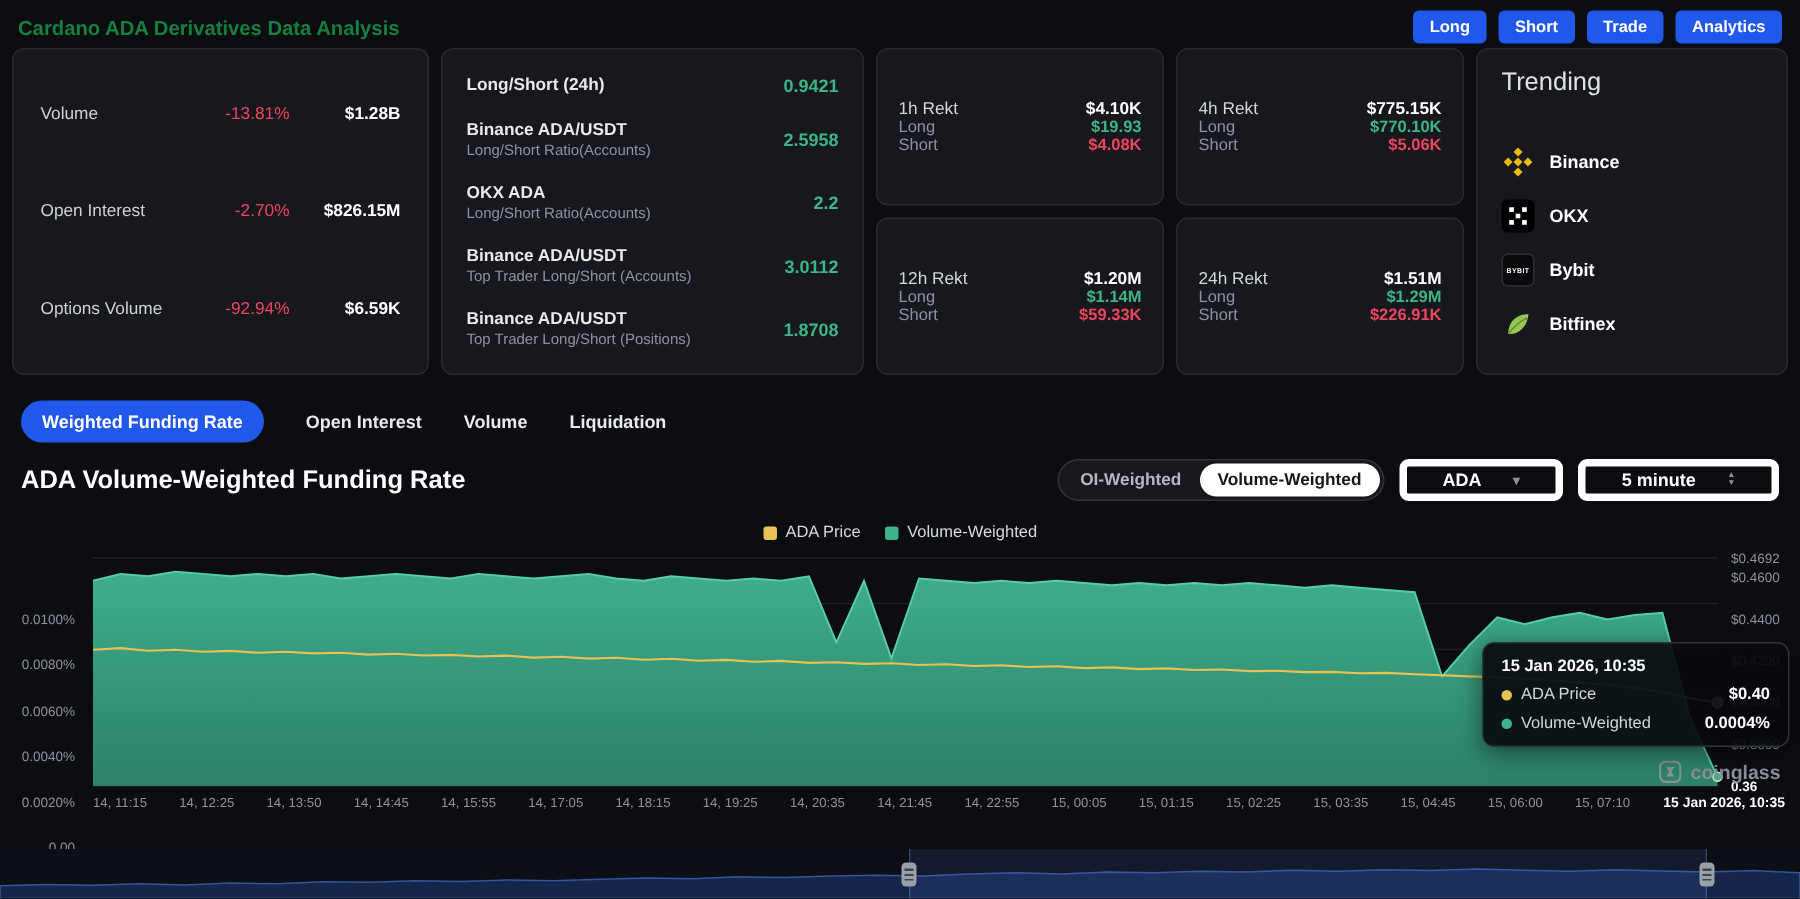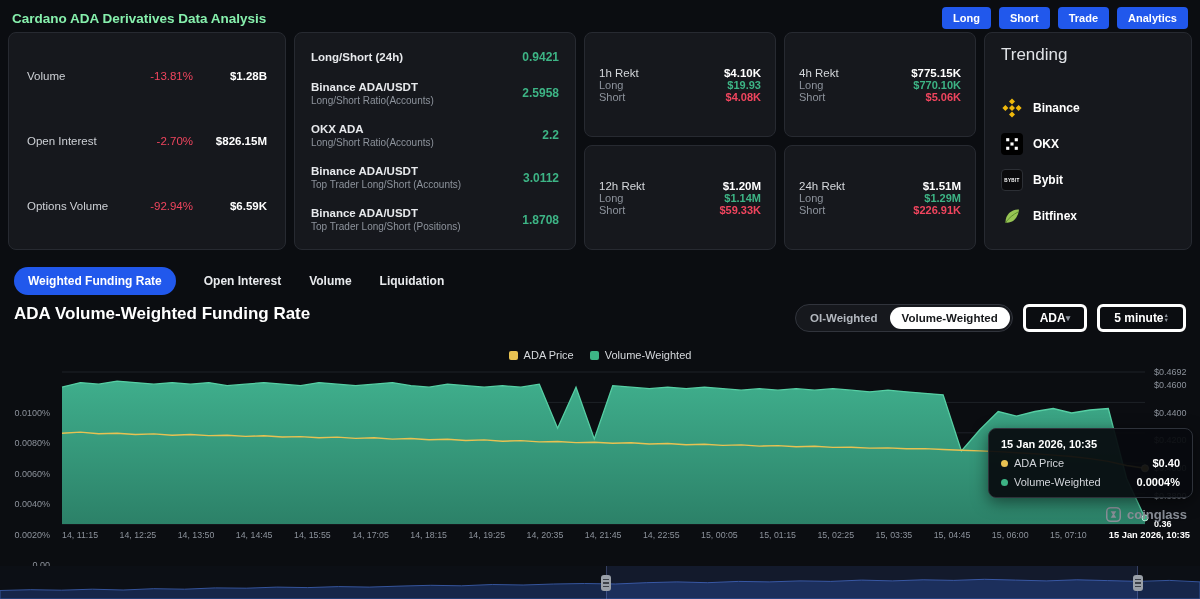--- a/index.html
+++ b/index.html
@@ -5,21 +5,21 @@
   :root{
     --bg:#0b0d11; --panel:#16181d; --border:#272a31; --text:#e9ebee; --muted:#8d939c;
     --red:#f0455e; --green:#3db485; --blue:#2158ec; --yellow:#e8c252;
   }
   *{box-sizing:border-box}
   body{margin:0;background:var(--bg);font-family:"Liberation Sans",sans-serif;}
   .page{width:1200px;height:599px;position:relative;overflow:hidden;background:var(--bg);color:var(--text);}
 
   
   .topbar{height:30px;display:flex;align-items:center;justify-content:space-between;padding:6px 12px 0;}
-  .title{font-size:13.5px;font-weight:700;color:#86efac;}
+  .title{font-size:13.5px;font-weight:700;color:#15803d;}
   .topbar-actions{display:flex;gap:8px;}
   .top-btn{background:var(--blue);color:#fff;border:none;border-radius:4px;font-size:11px;font-weight:700;
     padding:4px 11px;height:22px;cursor:pointer;font-family:inherit;}
 
   
   .panels{margin:2px 8px 0;display:flex;gap:8px;height:218px;}
   .panel{background:var(--panel);border:1px solid var(--border);border-radius:8px;}
   .stats{width:278px;padding:10px 18px;display:flex;flex-direction:column;justify-content:space-around;}
   .stat-row{display:flex;align-items:center;font-size:11.5px;}
   .stat-label{flex:1;color:#ced1d6;}
@@ -51,29 +51,29 @@
   .t-icon.bybit{background:#0a0a0c;border:1px solid #2c2f35;border-radius:4px;color:#fff;
     font-size:4.6px;font-weight:700;letter-spacing:.3px;}
   .trending-name{font-size:12px;font-weight:700;color:#fff;}
 
   
   .tabs{margin:16px 14px 0;height:30px;display:flex;align-items:center;gap:28px;}
   .tab{background:none;border:none;color:#e8eaed;font-size:12px;font-weight:700;cursor:pointer;padding:0;font-family:inherit;}
   .tab.active{background:var(--blue);color:#fff;padding:7px 14px;border-radius:16px;}
 
   
-  .chart-head{margin:8px 14px 0;height:32px;display:flex;align-items:flex-start;justify-content:space-between;}
+  .chart-head{margin:8px 14px 0;height:32px;display:flex;align-items:center;justify-content:space-between;}
   .chart-title{margin:0;font-size:17px;font-weight:700;color:#fff;}
   .chart-controls{display:flex;align-items:center;gap:10px;}
   .segmented{display:flex;align-items:center;background:var(--panel);border:1px solid #31343c;border-radius:16px;padding:2px;}
   .seg{background:none;border:none;color:#b3b8bf;font-size:11.5px;font-weight:600;padding:5px 12px;
     border-radius:14px;cursor:pointer;font-family:inherit;}
   .seg.selected{background:#fff;color:#15171a;}
-  .select{display:flex;align-items:center;gap:0;border:3px solid #ffffff;border-radius:6px;
-    padding:5px 14px;font-size:12px;font-weight:600;color:#fff;cursor:pointer;height:28px;}
+  .select{display:flex;align-items:center;gap:21px;border:5px solid #ffffff;border-radius:6px;
+    padding:5px 24px;font-size:12px;font-weight:600;color:#fff;cursor:pointer;height:28px;}
   .caret{color:var(--muted);font-size:9px;}
   .spinner{display:flex;flex-direction:column;color:var(--muted);font-size:5.5px;line-height:4.6px;}
   .spinner i{font-style:normal;}
 
   
   .legend{margin-top:12px;height:14px;display:flex;justify-content:center;align-items:center;gap:16px;}
   .legend-item{display:flex;align-items:center;gap:6px;}
   .legend-swatch{width:9px;height:9px;border-radius:2px;}
   .legend-label{font-size:11px;color:#d6d9dd;}
 

